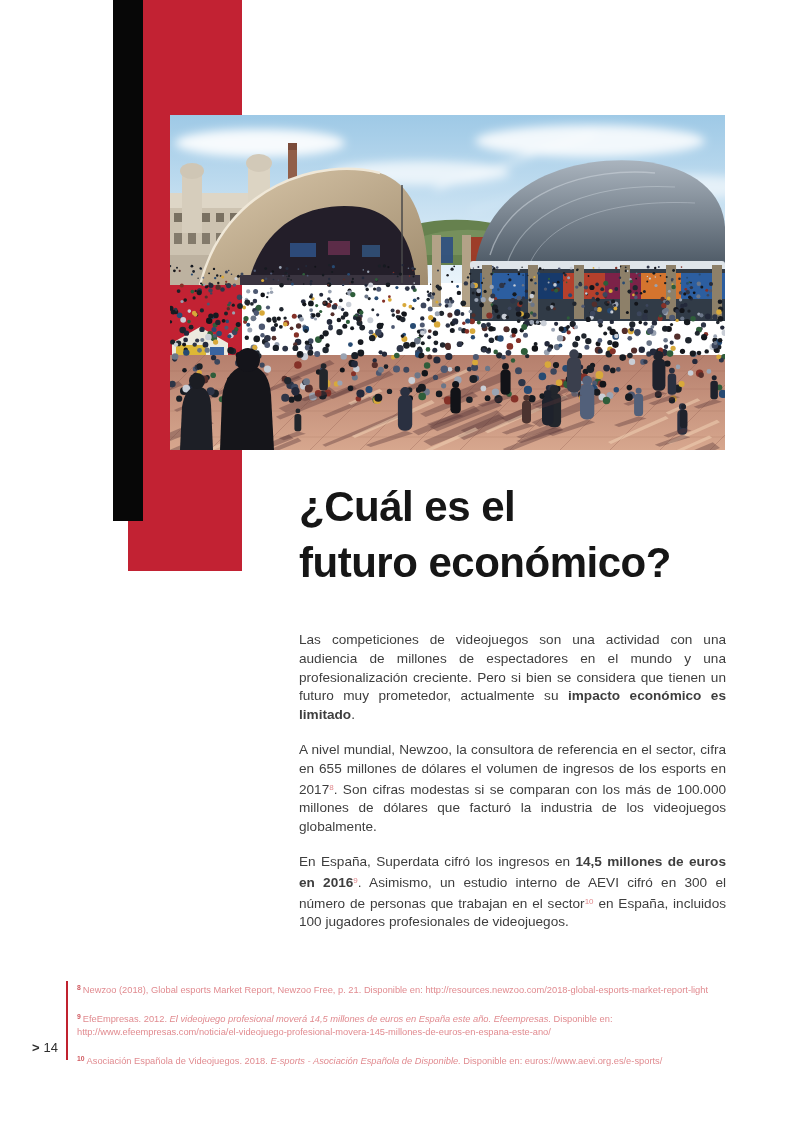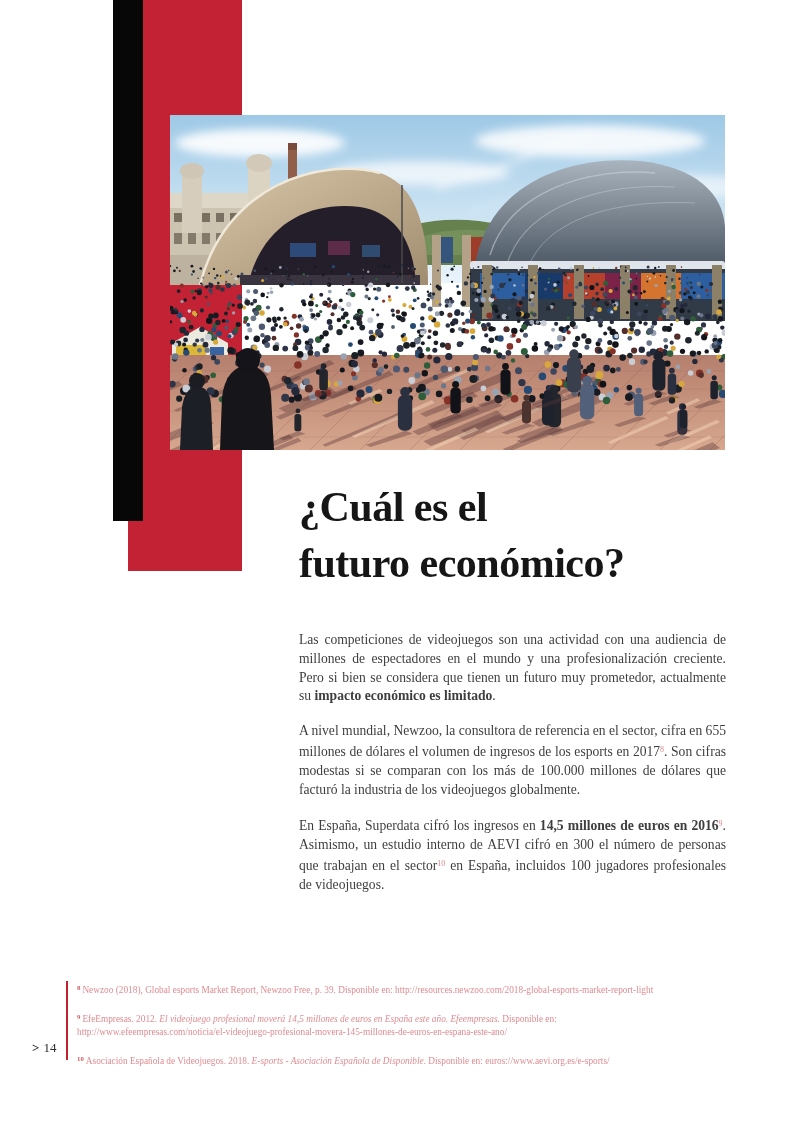--- a/index.html
+++ b/index.html
@@ -1,17 +1,17 @@
 <!DOCTYPE html>
 <html lang="es"><head>
 <meta charset="utf-8">
 <style>
   html,body{margin:0;padding:0;background:#ffffff;}
   .page{position:relative;width:800px;height:1131px;background:#ffffff;overflow:hidden;
-        font-family:Liberation Serif, serif;}
+        font-family:Liberation Sans, sans-serif;}
 
   .red-block{position:absolute;left:128px;top:0;width:114px;height:571px;background:#c22233;z-index:1;}
   .black-bar{position:absolute;left:113px;top:0;width:30px;height:521px;background:#070707;z-index:2;}
 
   .photo{position:absolute;left:170px;top:115px;width:555px;height:335px;z-index:3;}
   .photo svg{display:block;width:100%;height:100%;}
 
   .heading{position:absolute;left:299px;top:479px;z-index:4;margin:0;
            font-size:42px;line-height:56px;font-weight:700;color:#161616;letter-spacing:-0.5px;}
   .heading span{display:block;}
@@ -1324,18 +1324,18 @@
   </div>
 
   <div class="pageno">
     <span class="chev">&gt;</span>
     <span>14</span>
   </div>
 
   <div class="fn-rule"></div>
 
   <div class="footnotes">
-    <p class="fn"><sup class="fnm">8</sup><span><span>Newzoo (2018), Global esports Market Report, Newzoo Free, p. 39. Disponible en: </span><span>http://resources.newzoo.com/2018-global-esports-market-report-light</span></span></p>
+    <p class="fn"><sup class="fnm">8</sup><span><span>Newzoo (2018), Global esports Market Report, Newzoo Free, p. 21. Disponible en: </span><span>http://resources.newzoo.com/2018-global-esports-market-report-light</span></span></p>
     <p class="fn"><sup class="fnm">9</sup><span><span>EfeEmpresas. 2012. </span><span class="i">El videojuego profesional moverá 14,5 millones de euros en España este año. Efeempresas.</span><span> Disponible en:</span><br><span>http://www.efeempresas.com/noticia/el-videojuego-profesional-movera-145-millones-de-euros-en-espana-este-ano/</span></span></p>
     <p class="fn"><sup class="fnm">10</sup><span><span>Asociación Española de Videojuegos. 2018. </span><span class="i">E-sports - Asociación Española de Disponible.</span><span> Disponible en: </span><span>euros://www.aevi.org.es/e-sports/</span></span></p>
   </div>
 
 </div>
 
 </body></html>

